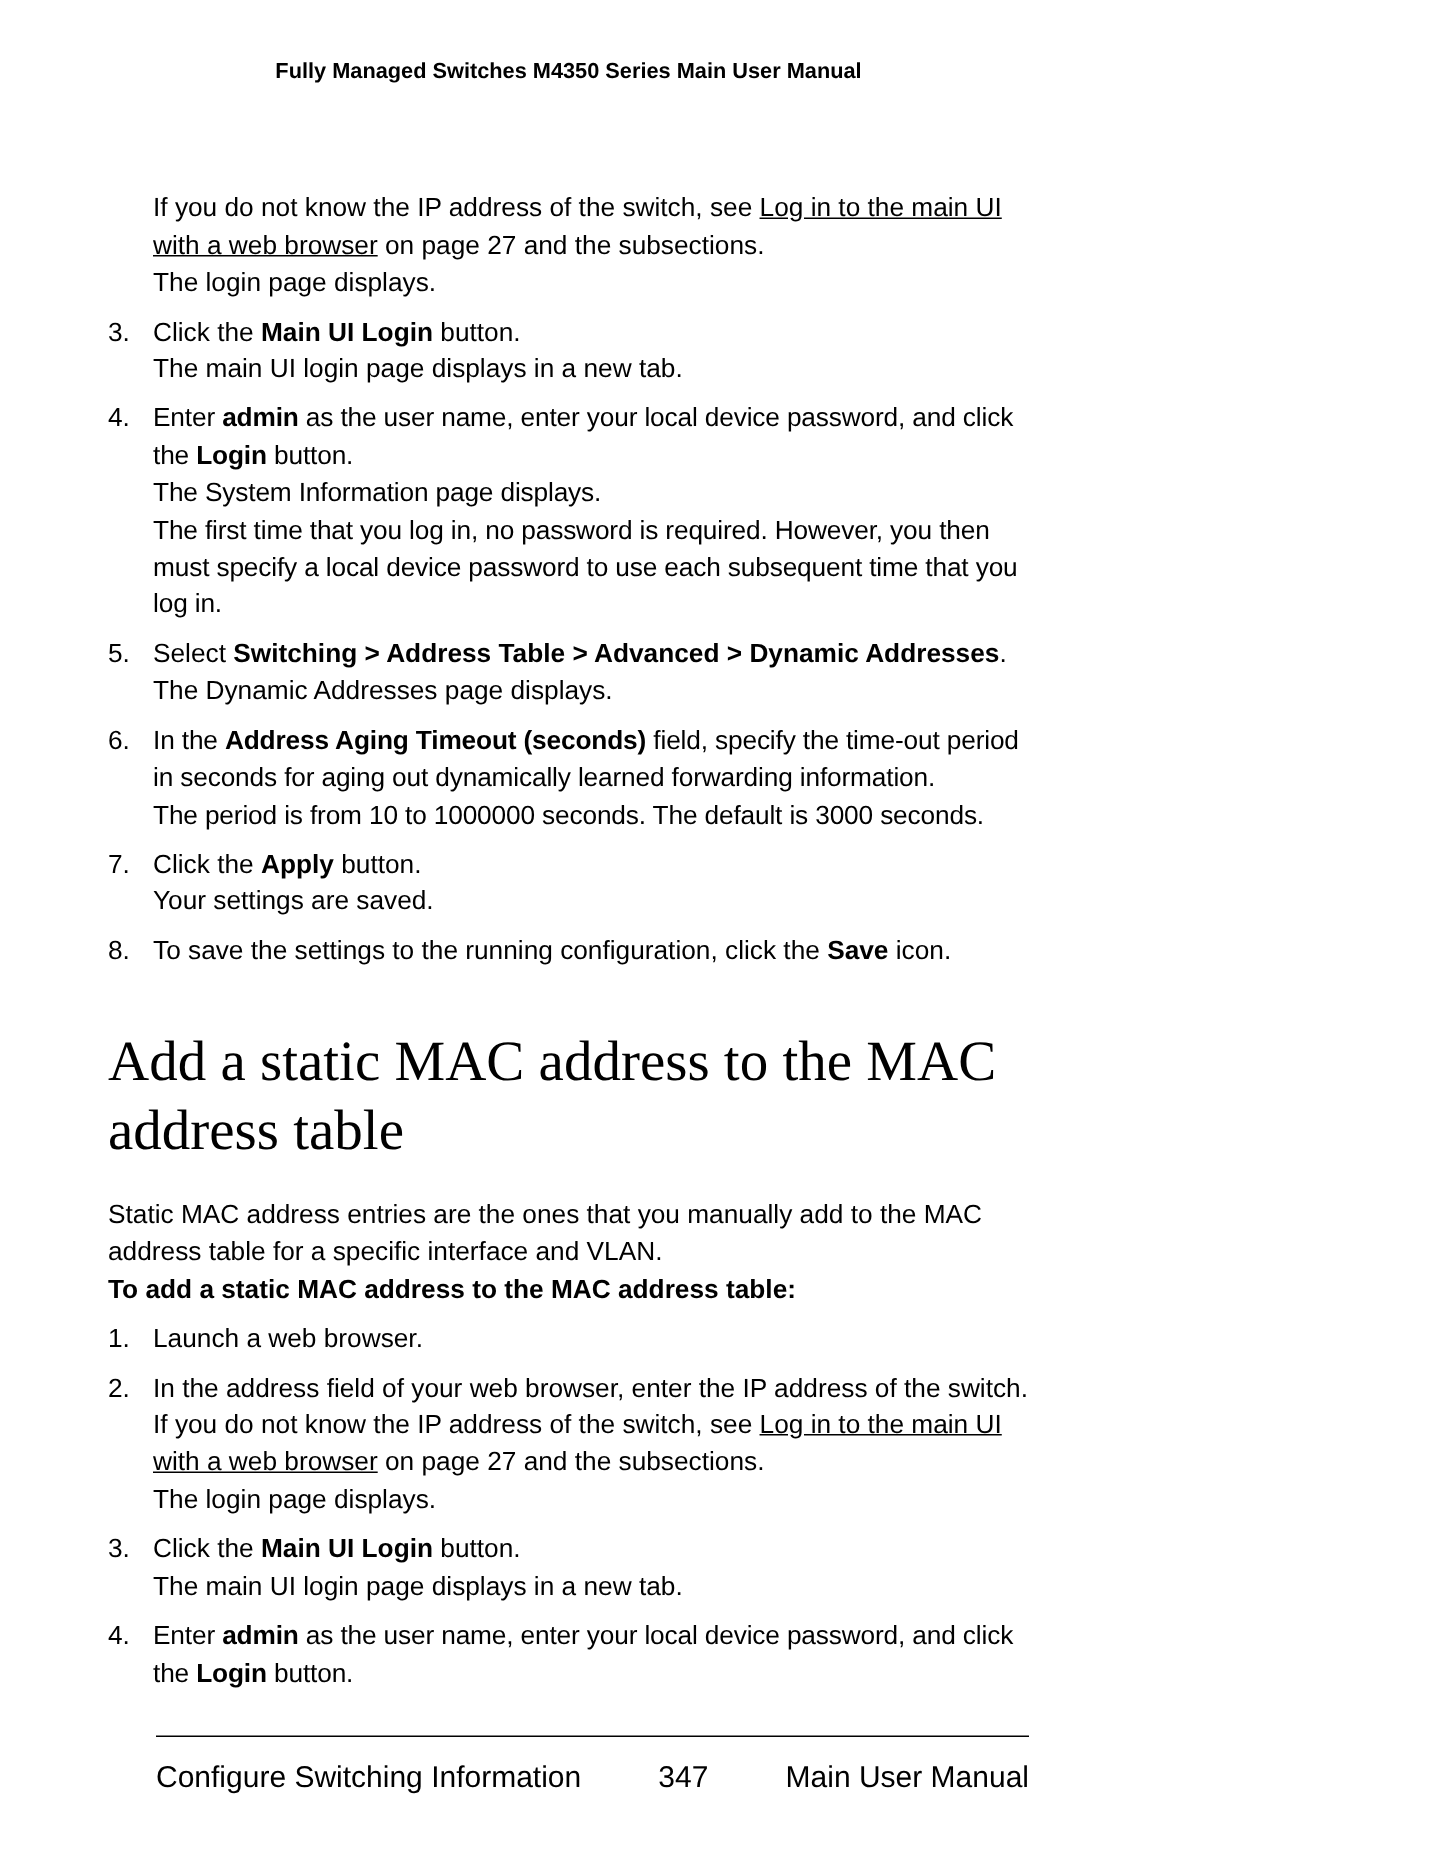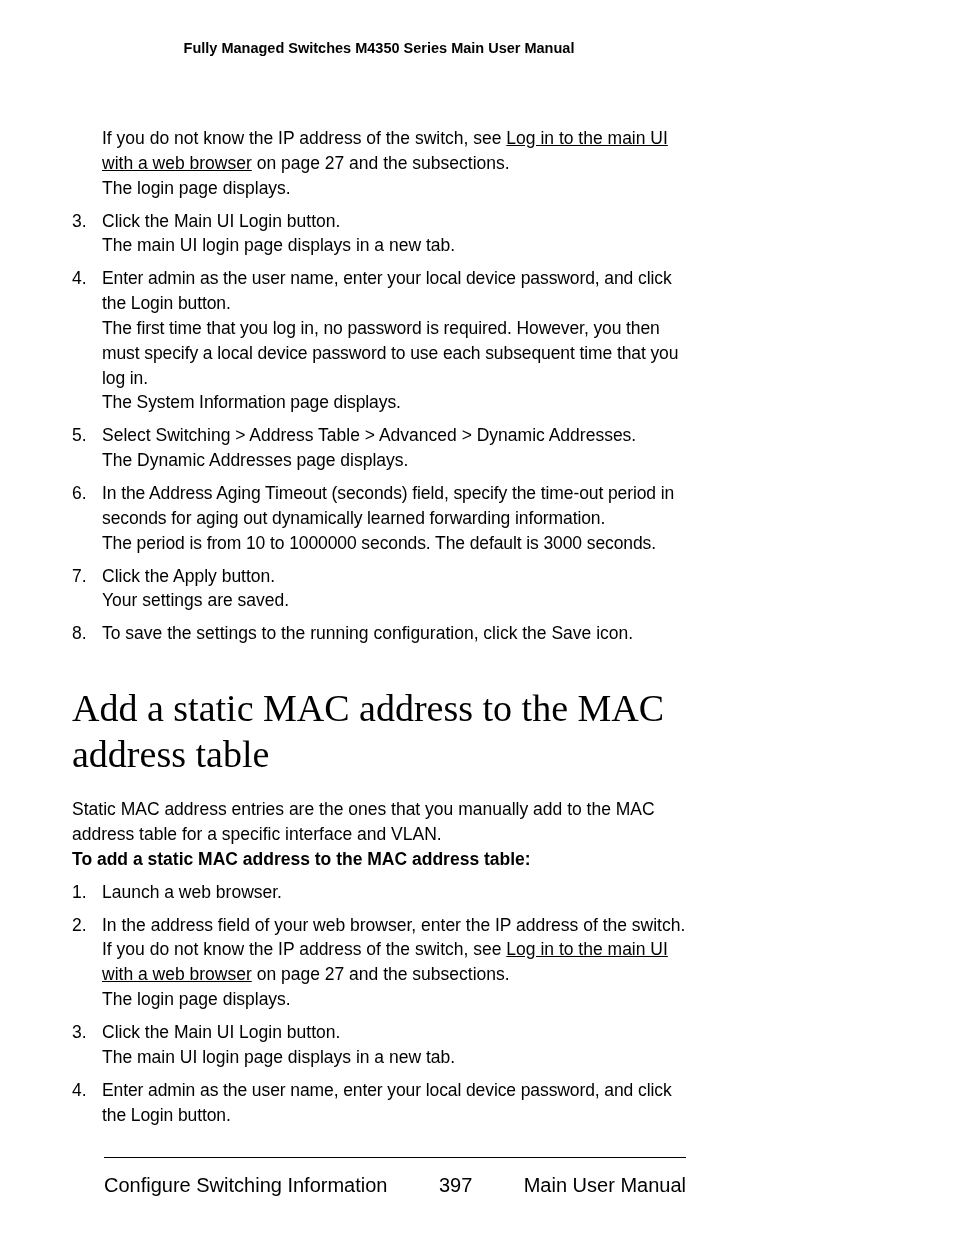--- a/index.html
+++ b/index.html
@@ -41,21 +41,21 @@
   .num-body {
     flex: 1;
   }
   .para {
     margin-top: 0;
   }
   .underline {
     text-decoration: underline;
   }
   .bold {
-    font-weight: normal;
+    font-weight: bold;
   }
   h2.section-head {
     font-family: "Times New Roman", Georgia, serif;
     font-weight: 300;
     font-size: 38px;
     line-height: 1.2;
     margin: 40px 0 20px 0;
   }
   .subhead-bold {
     font-weight: bold;
@@ -99,22 +99,22 @@
       <div class="num-body">
         <span>Click the </span><span class="bold">Main UI Login</span><span> button.</span>
         <div class="para">The main UI login page displays in a new tab.</div>
       </div>
     </div>
 
     <div class="num-item">
       <div class="num">4.</div>
       <div class="num-body tight">
         <span>Enter </span><span class="bold">admin</span><span> as the user name, enter your local device password, and click the </span><span class="bold">Login</span><span> button.</span>
+        <div class="para">The System Information page displays.</div>
         <div class="para">The first time that you log in, no password is required. However, you then must specify a local device password to use each subsequent time that you log in.</div>
-        <div class="para">The System Information page displays.</div>
       </div>
     </div>
 
     <div class="num-item">
       <div class="num">5.</div>
       <div class="num-body">
         <span>Select </span><span class="bold">Switching &gt; Address Table &gt; Advanced &gt; Dynamic Addresses</span><span>.</span>
         <div class="para">The Dynamic Addresses page displays.</div>
       </div>
     </div>
@@ -178,18 +178,18 @@
         <span>Enter </span><span class="bold">admin</span><span> as the user name, enter your local device password, and click the </span><span class="bold">Login</span><span> button.</span>
       </div>
     </div>
 
   </div>
 
   <div class="footer">
     <div class="footer-rule"></div>
     <div class="footer-row">
       <span>Configure Switching Information</span>
-      <span>397</span>
+      <span>347</span>
       <span>Main User Manual</span>
     </div>
   </div>
 
 </div>
 
 </body></html>

